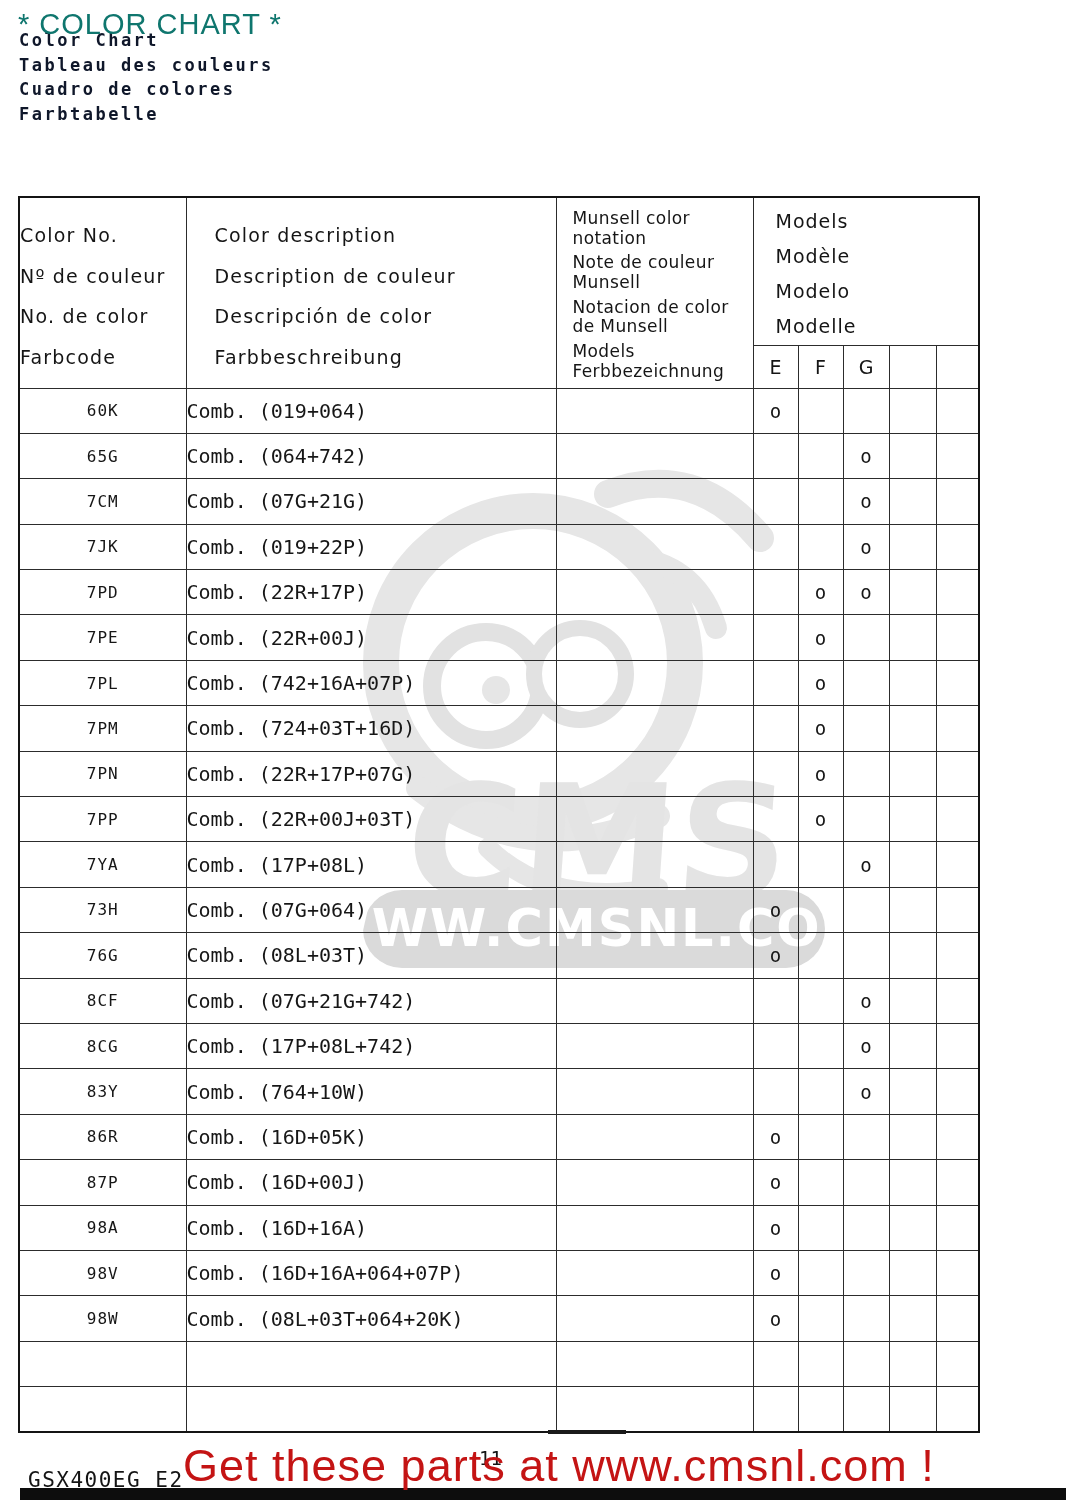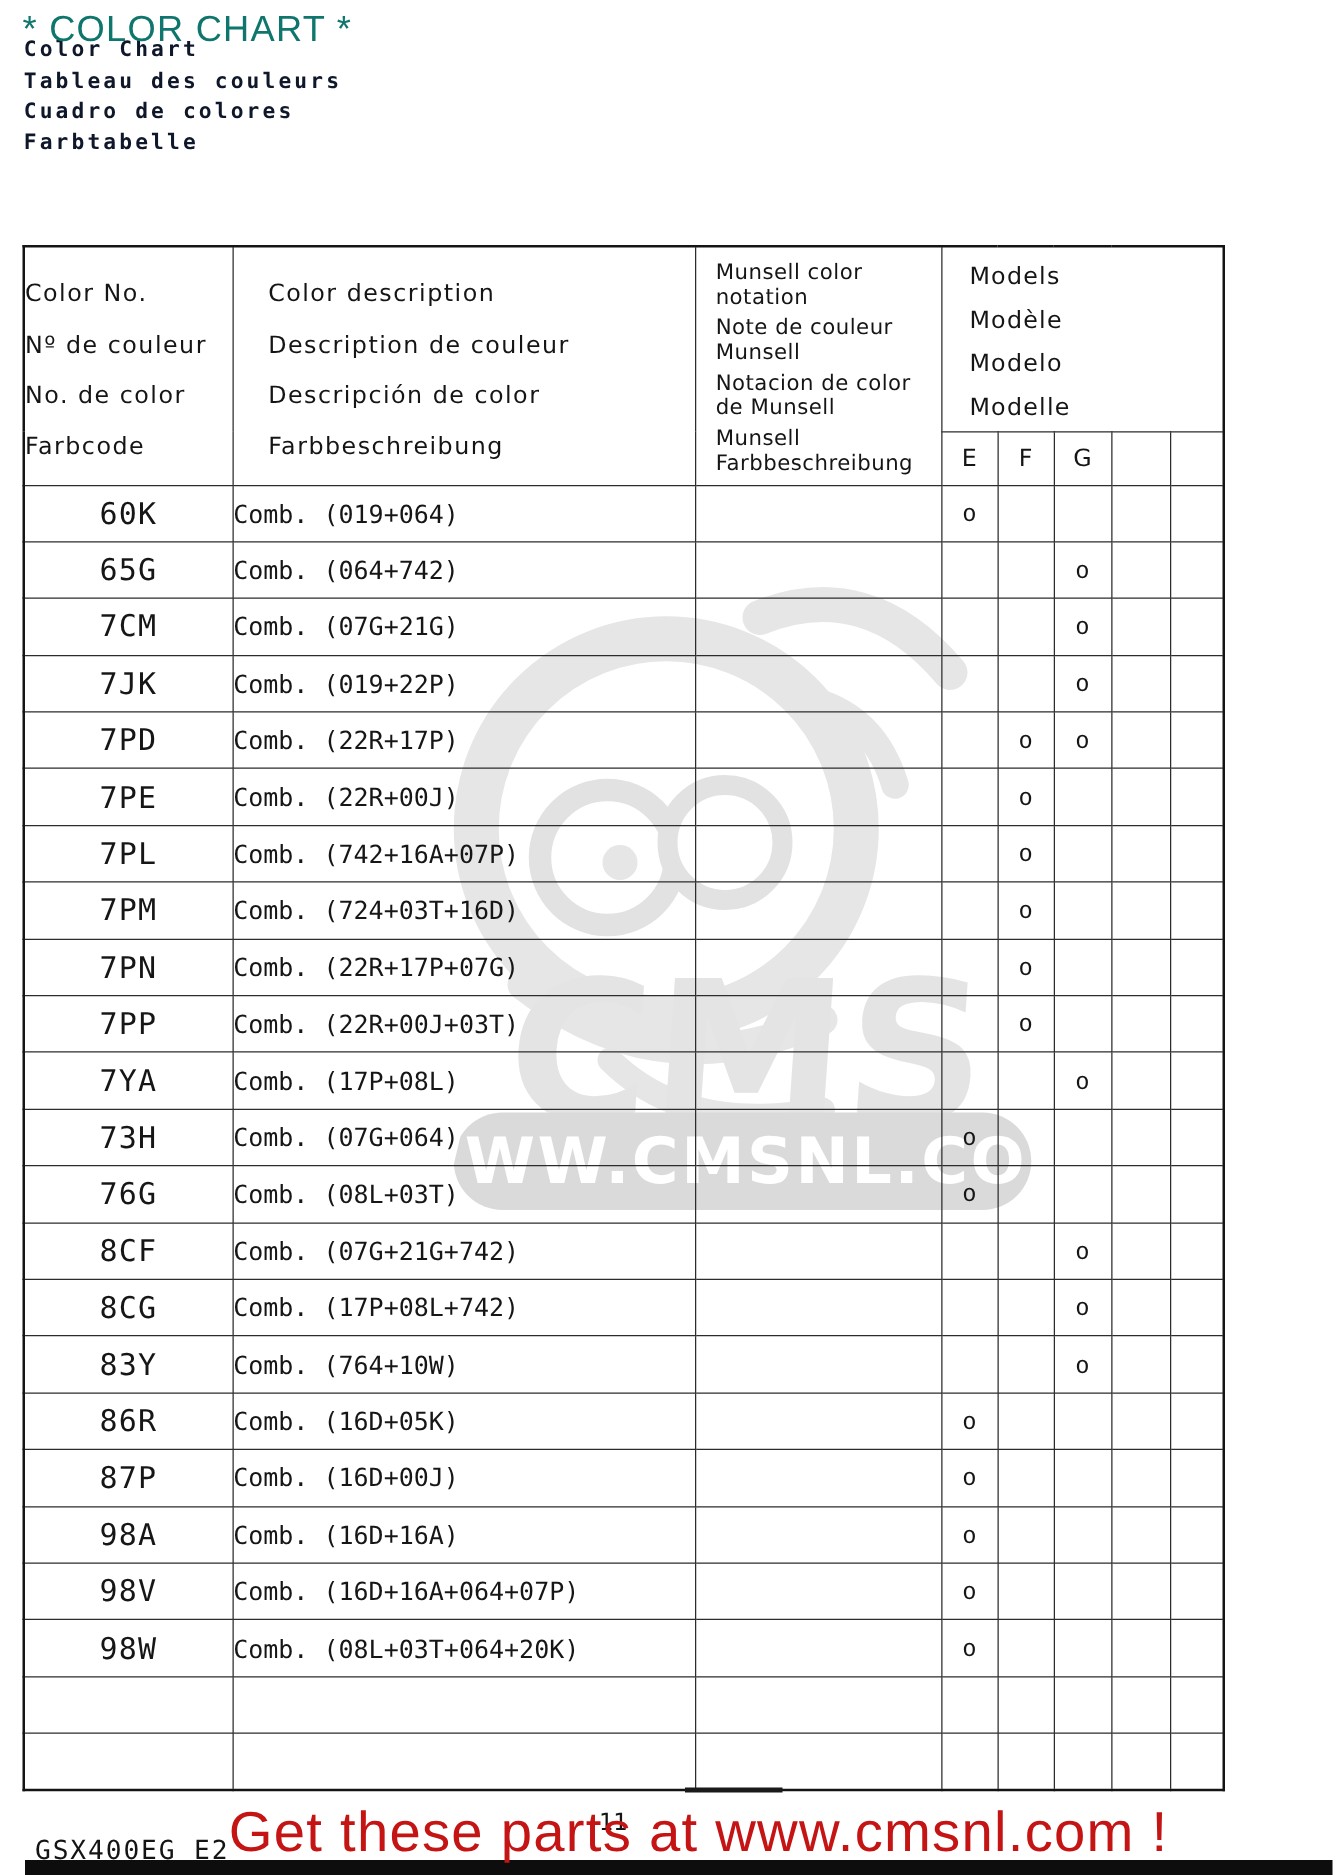--- a/index.html
+++ b/index.html
@@ -85,21 +85,21 @@
 
   th.model-col {
     height:42px; text-align:center;
     font-family:"DejaVu Sans", sans-serif;
     font-size:19px; color:#151515;
   }
 
   tbody tr { height:45.4px; }
   tbody td { border-top:1.4px dashed #3d3d3d; border-bottom:1.4px dashed #3d3d3d; }
   tbody tr:nth-child(3n+1) td { border-top-style:solid; }
-  td.code-cell  { text-align:center; font-size:24px; letter-spacing:1px; }
+  td.code-cell  { text-align:center; font-size:16px; letter-spacing:1px; }
   td.desc-cell  { text-align:left; padding-left:14px; font-size:20px; white-space:nowrap; }
   td.mark-cell  { text-align:center; font-size:19px; font-weight:600; }
 
   
   .model-code {
     position:absolute; left:28px; top:1440px;
     font-size:21px; letter-spacing:1.5px; color:#141414; z-index:2;margin-top:28px;
   }
   .page-number {
     position:absolute; left:479px; top:1447px;
@@ -170,21 +170,21 @@
       <th class="hcell desc" rowspan="2">
         <div class="hline">Color description</div>
         <div class="hline">Description de couleur</div>
         <div class="hline">Descripción de color</div>
         <div class="hline">Farbbeschreibung</div>
       </th>
       <th class="hcell munsell" rowspan="2">
         <div class="mun-line">Munsell color notation</div>
         <div class="mun-line">Note de couleur Munsell</div>
         <div class="mun-line">Notacion de color de Munsell</div>
-        <div class="mun-line">Munsell Farbbeschreibung</div>
+        <div class="mun-line">Models Ferbbezeichnung</div>
       </th>
       <th class="hcell models" colspan="5">
         <div class="mline">Models</div>
         <div class="mline">Modèle</div>
         <div class="mline">Modelo</div>
         <div class="mline">Modelle</div>
       </th>
     </tr>
     <tr style="height:42px">
       <th class="model-col">E</th>

